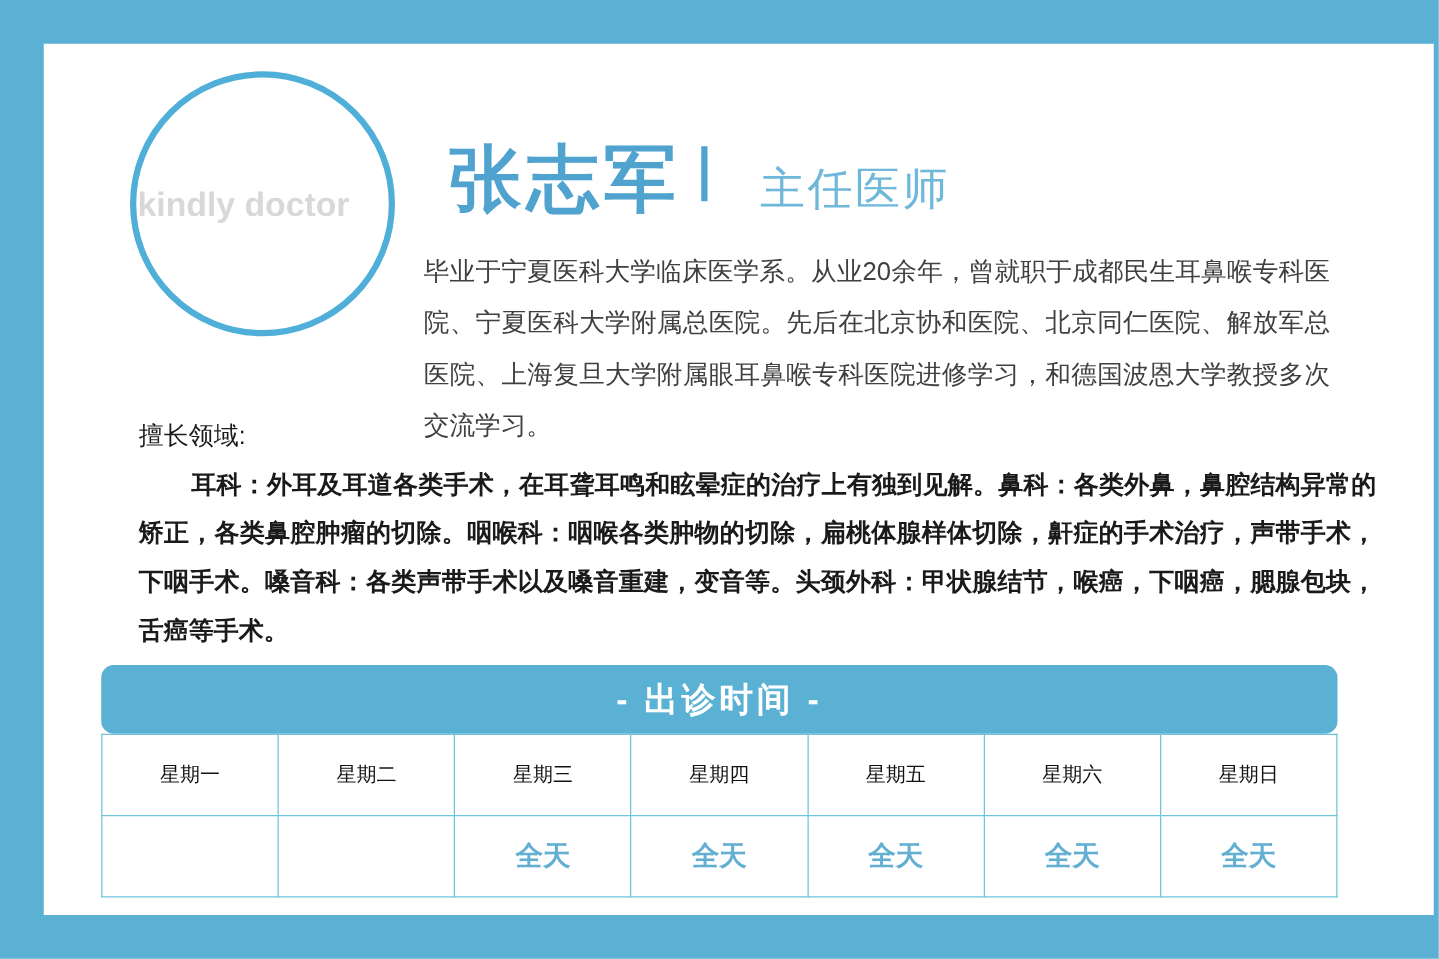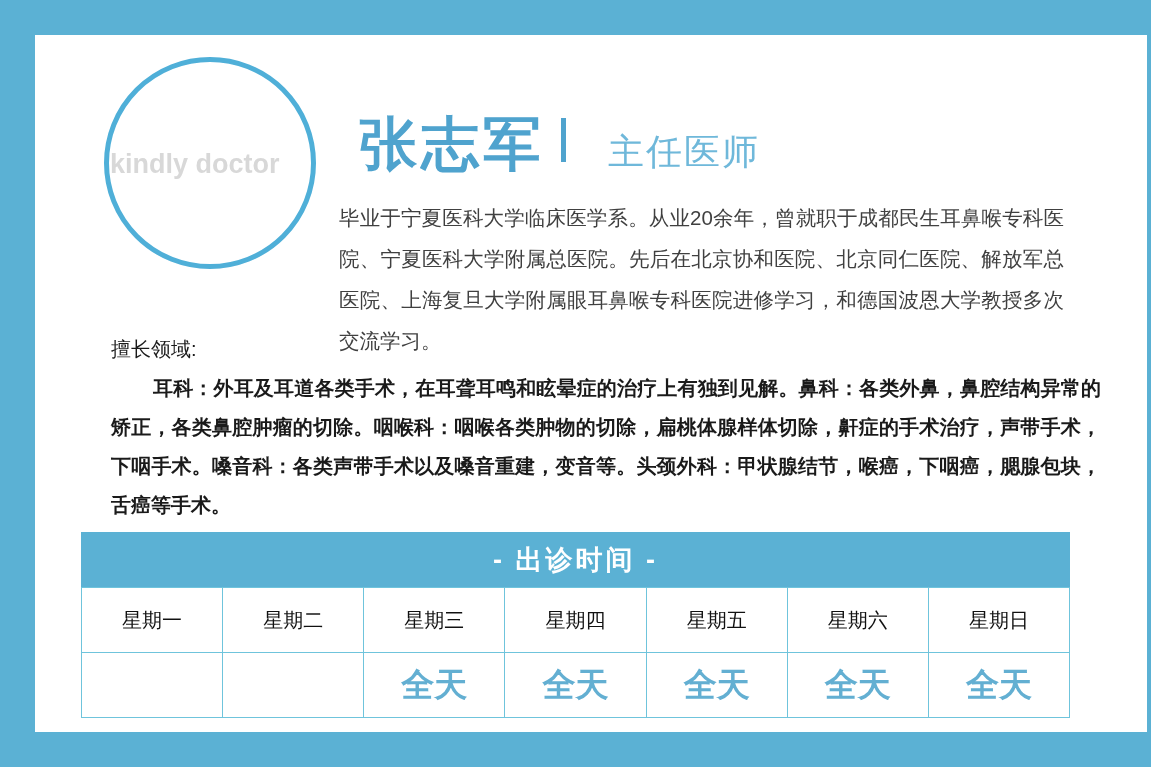--- a/index.html
+++ b/index.html
@@ -143,39 +143,40 @@
   #schedule-header {
     height: 55px;
     background: #5BB1D4;
     color: #ffffff;
     font-size: 27px;
     font-weight: bold;
     letter-spacing: 3px;
     display: flex;
     align-items: center;
     justify-content: center;
+    border-radius: 10px;
   }
   #schedule-table {
     width: 100%;
     border-collapse: collapse;
     table-layout: fixed;
   }
   #schedule-table td {
     border: 1.5px solid #6FC4DC;
     height: 62px;
     text-align: center;
     vertical-align: middle;
     background: #ffffff;
   }
   #schedule-table tr.days td {
-    font-size: 20px;
+    font-size: 16px;
     color: #111111;
   }
   #schedule-table tr.slots td {
-    font-size: 33px;
+    font-size: 22px;
     font-weight: bold;
     color: #63AFD2;
   }
 </style>
 </head>
 <body>
 
 <div id="card">
 
   <div id="header">

